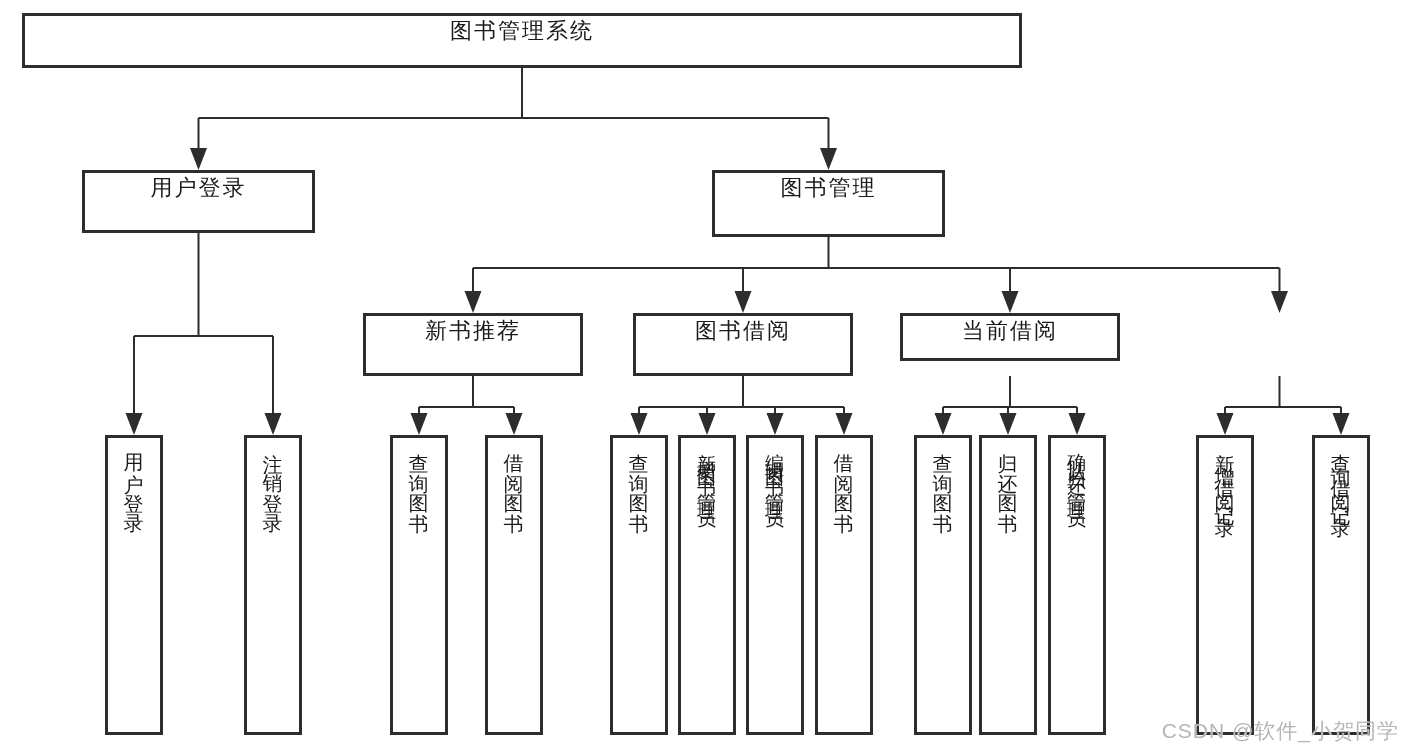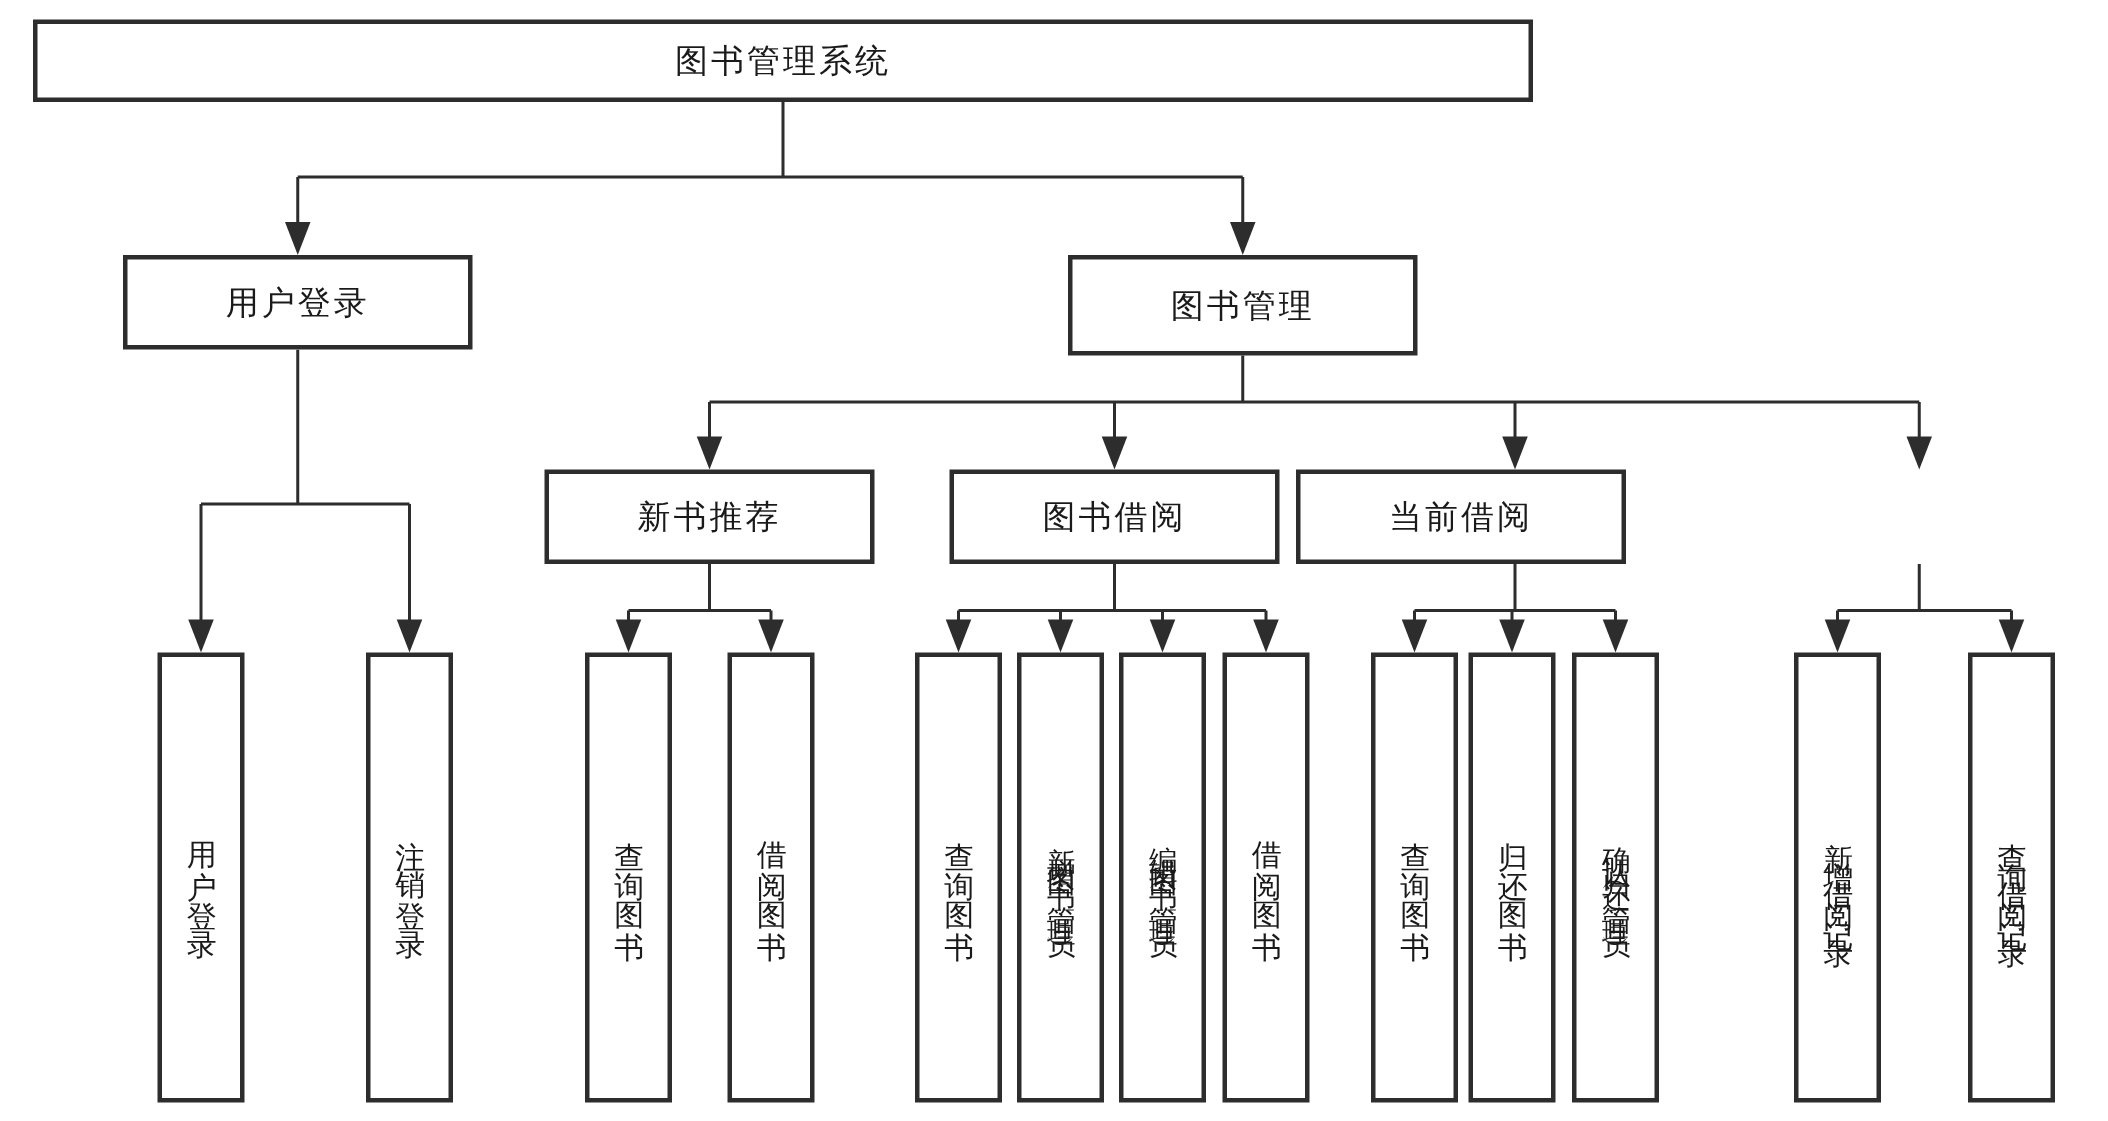--- a/index.html
+++ b/index.html
@@ -5,21 +5,21 @@
   html,body{margin:0;padding:0;background:#ffffff;}
   .canvas{
     position:relative;width:1405px;height:747px;background:#ffffff;
     font-family:"Liberation Sans","DejaVu Sans",sans-serif;overflow:hidden;
   }
   svg.wires{position:absolute;left:0;top:0;width:1405px;height:747px;}
   .wires path{stroke:#2d2d2d;stroke-width:2;fill:none;}
   .wires polygon{fill:#2d2d2d;stroke:none;}
   .box{
     position:absolute;background:#ffffff;border:3px solid #2d2d2d;
-    box-sizing:border-box;display:flex;align-items:center;justify-content:center;
+    box-sizing:border-box;display:flex;align-items:flex-start;justify-content:center;
     color:#1a1a1a;
   }
   .hlbl{font-size:22px;letter-spacing:2px;white-space:nowrap;}
   .leaf{top:435px;width:58px;height:300px;}
   .vlbl{
     writing-mode:vertical-rl;text-orientation:mixed;
     font-size:20px;line-height:1;white-space:nowrap;
   }
   .s4{letter-spacing:20px;}
   .s6{letter-spacing:13px;}
@@ -88,21 +88,21 @@
   <div class="box" style="left:712px;top:170px;width:233px;height:67px">
     <span class="hlbl">图书管理</span>
   </div>
 
   <div class="box" style="left:363px;top:313px;width:220px;height:63px">
     <span class="hlbl">新书推荐</span>
   </div>
   <div class="box" style="left:633px;top:313px;width:220px;height:63px">
     <span class="hlbl">图书借阅</span>
   </div>
-  <div class="box" style="left:864px;top:313px;width:220px;height:63px">
+  <div class="box" style="left:900px;top:313px;width:220px;height:48px">
     <span class="hlbl">当前借阅</span>
   </div>
 
   <div class="box leaf" style="left:105px">
     <span class="vlbl s4">用户登录</span>
   </div>
   <div class="box leaf" style="left:244px">
     <span class="vlbl s4">注销登录</span>
   </div>
 
@@ -136,14 +136,15 @@
     <span class="vlbl s9">确认归还（管理员）</span>
   </div>
 
   <div class="box leaf" style="left:1196px">
     <span class="vlbl s6">新增借阅记录</span>
   </div>
   <div class="box leaf" style="left:1312px">
     <span class="vlbl s6">查询借阅记录</span>
   </div>
 
+  <div class="watermark">CSDN @软件_小贺同学</div>
 
 </div>
 
 </body></html>

